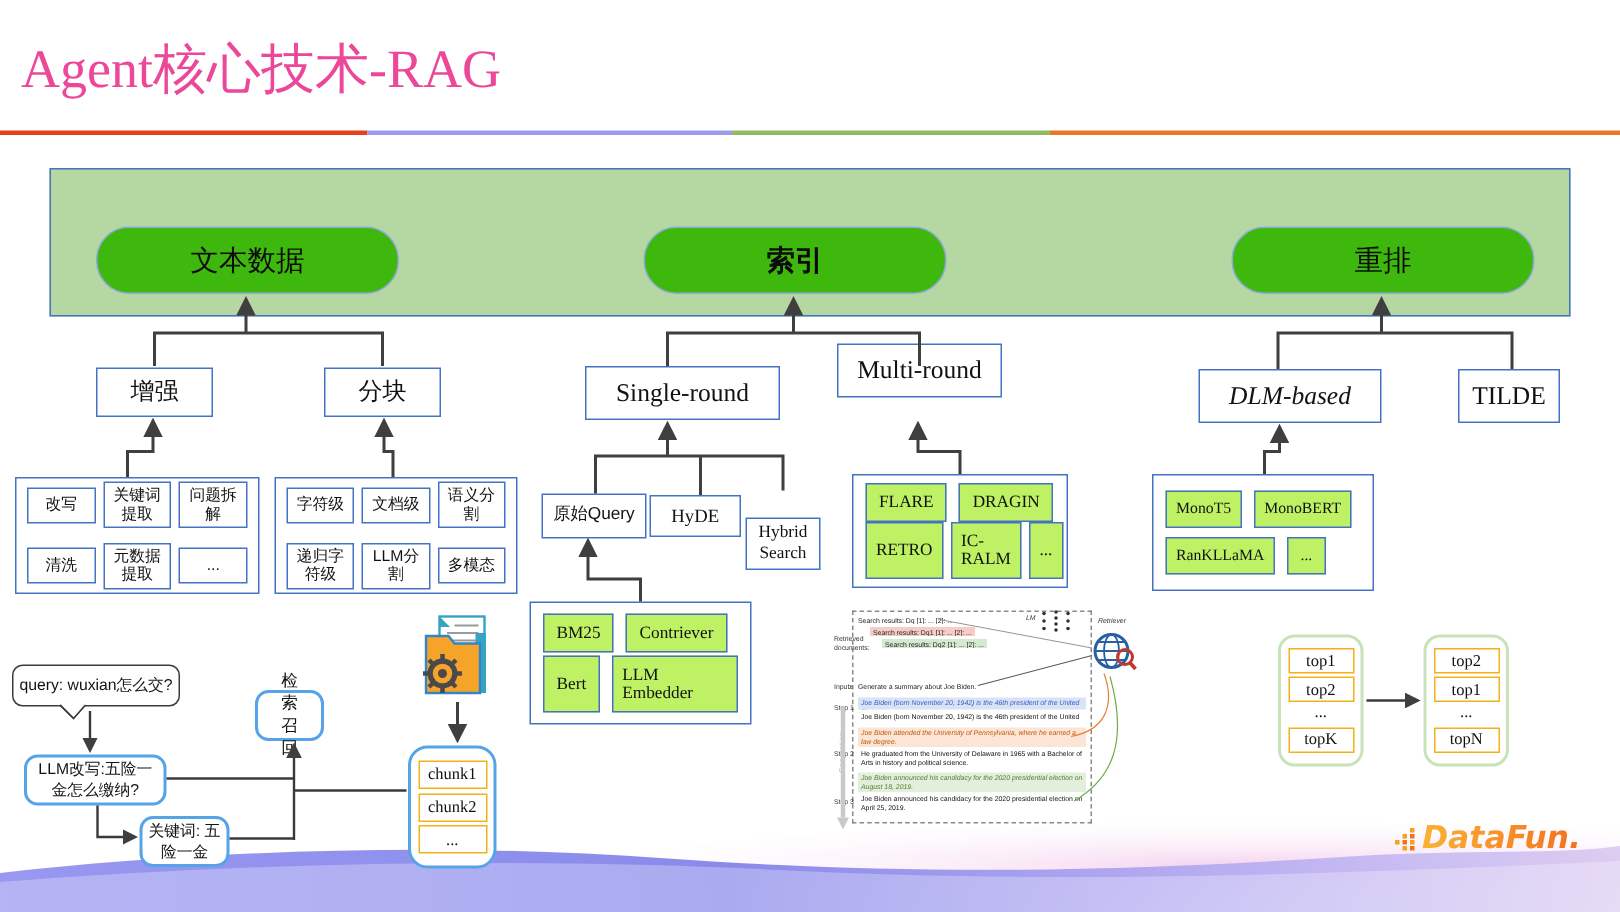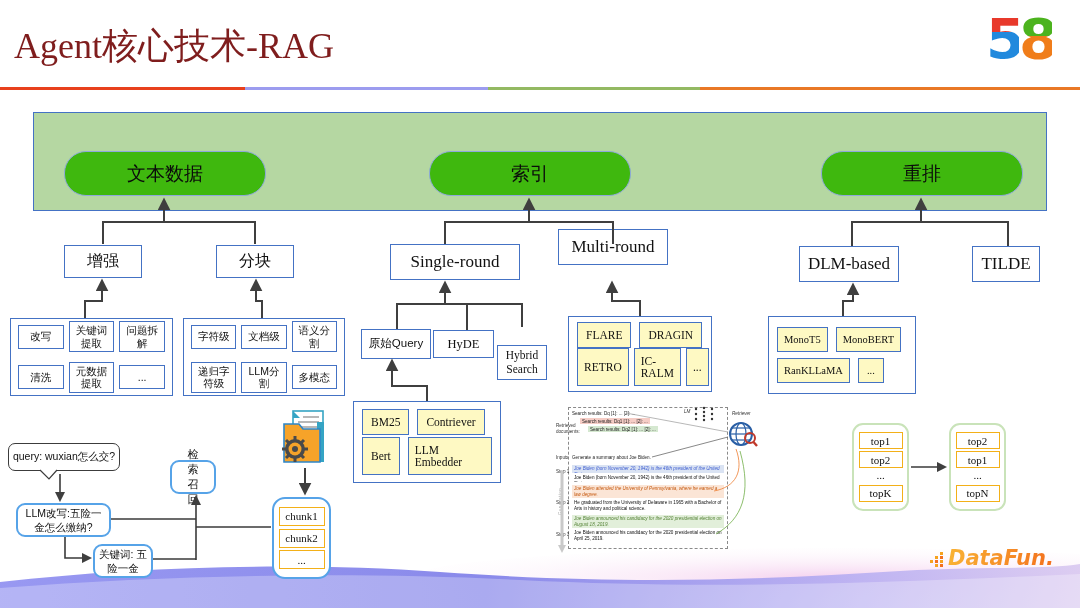--- a/index.html
+++ b/index.html
@@ -4,21 +4,21 @@
 <style>
   * { margin:0; padding:0; box-sizing:border-box; }
   html,body { background:#fff; }
   #page {
     position:relative; width:1080px; height:608px; background:#fff;
     font-family:"Liberation Sans", sans-serif; overflow:hidden; color:#111;
   }
   .abs { position:absolute; }
 
   
-  .title { left:14px; top:22px; font-family:"Liberation Serif", serif; font-size:36px; color:#7f1d1d; }
+  .title { left:14px; top:22px; font-family:"Liberation Serif", serif; font-size:36px; color:#ec4899; }
   .logo { right:28px; top:6px; font-family:"DejaVu Sans", sans-serif; font-weight:bold; font-size:56px; letter-spacing:-6px; }
   .logo span { -webkit-background-clip:text; background-clip:text; color:transparent; display:inline-block; }
   .l5 { background-image:linear-gradient(180deg,#e8392b 0%,#e8392b 40%,#2189dd 40%,#2189dd 100%); }
   .l8 { background-image:linear-gradient(180deg,#4cb31e 0%,#4cb31e 46%,#f07d1a 46%,#f07d1a 100%); }
   .divider { left:0; top:87px; width:1080px; height:3px; display:flex; }
   .divider span { height:3px; }
   .seg1 { width:245px; background:#e8401c; }
   .seg2 { width:243px; background:#9c9cef; }
   .seg3 { width:212px; background:#93b962; }
   .seg4 { width:380px; background:#e97826; }
@@ -32,21 +32,21 @@
   .b2 { background:#fff; border:1.6px solid #4472c4; display:flex; align-items:center; justify-content:center; text-align:center; }
   .cjk2 { font-size:16px; }
   .eng2 { font-family:"Liberation Serif", serif; font-size:17px; }
 
   
   .gridc { background:#fff; border:1.6px solid #4472c4; }
   .g3 { display:grid; grid-template-columns:repeat(3,1fr); gap:5px 5px; padding:0 7px; align-items:center; justify-items:stretch; }
   .cell { border:1.2px solid #4472c4; display:flex; align-items:center; justify-content:center; text-align:center; font-size:10.5px; line-height:1.2; padding:2px 1px; min-height:24px; background:#fff; }
   .rowwrap { display:flex; flex-direction:column; justify-content:space-evenly; height:100%; padding:4px 8px; }
   .frow { display:flex; gap:8px; justify-content:flex-start; }
-  .cellE { border:1.2px solid #4472c4; font-family:"Liberation Serif", serif; font-size:11.5px; padding:6px 8px; display:flex; align-items:center; justify-content:center; background:#fef9c3; }
+  .cellE { border:1.2px solid #4472c4; font-family:"Liberation Serif", serif; font-size:11.5px; padding:6px 8px; display:flex; align-items:center; justify-content:center; background:#bef264; }
   .cellE.sm { padding:6px 6px; }
 
   .b3 { background:#fff; border:1.4px solid #4472c4; display:flex; align-items:center; justify-content:center; text-align:center; line-height:1.15; }
 
   
   .bubble { border:1.3px solid #3c3c3c; border-radius:7px; background:#fff; font-size:10.5px; display:flex; align-items:center; justify-content:center; }
   .rblue { border:2px solid #56a3e8; border-radius:9px; background:#fff; font-size:10.5px; line-height:1.35; display:flex; align-items:center; justify-content:center; text-align:center; }
   .chunkbox { border:2px solid #56a3e8; border-radius:13px; background:#fff; display:flex; flex-direction:column; align-items:center; justify-content:space-evenly; padding:5px 0; }
   .ycell { border:1.5px solid #f3b018; background:#fff; font-family:"Liberation Serif", serif; font-size:11px; width:46px; height:19px; display:flex; align-items:center; justify-content:center; }
 
@@ -78,23 +78,20 @@
 
   svg.overlay { position:absolute; left:0; top:0; width:1080px; height:608px; pointer-events:none; }
   svg.wave { position:absolute; left:0; bottom:0; width:1080px; height:60px; pointer-events:none; }
 </style>
 </head>
 <body>
 
 <div id="page">
 
   <div class="abs title">Agent核心技术-RAG</div>
-  <div class="abs logo">
-    <span class="l5">5</span><span class="l8">8</span>
-  </div>
   <div class="abs divider">
     <span class="seg1"></span>
       <span class="seg2"></span>
       <span class="seg3"></span>
       <span class="seg4"></span>
   </div>
 
   <svg class="wave" viewBox="0 0 1080 60" preserveAspectRatio="none">
     <defs>
       <linearGradient id="waveg" x1="0" y1="0" x2="1" y2="0">
@@ -108,29 +105,29 @@
           <stop offset="1" stop-color="#ffffff" stop-opacity="0"></stop>
       </radialGradient>
     </defs>
     <ellipse cx="830" cy="30" rx="420" ry="30" fill="url(#pinkg)"></ellipse>
     <path d="M0,34 C140,18 300,14 440,24 C620,37 760,32 900,23 C980,18 1040,22 1080,16 L1080,60 L0,60 Z" fill="url(#waveg)" opacity="0.9"></path>
     <path d="M0,40 C180,26 360,24 520,32 C700,41 860,36 1080,26 L1080,60 L0,60 Z" fill="#ffffff" opacity="0.28"></path>
   </svg>
 
   <div class="abs ragbox">
     <div class="pill" style="left:30px;">文本数据</div>
-    <div class="pill" style="left:395px;">索引</div>
+    <div class="pill" style="left:395px;font-weight:bold;">索引</div>
     <div class="pill" style="left:787px;">重排</div>
   </div>
 
   <div class="abs b2 cjk2" style="left:64px;top:245px;width:78px;height:33px;">增强</div>
   <div class="abs b2 cjk2" style="left:216px;top:245px;width:78px;height:33px;">分块</div>
   <div class="abs b2 eng2" style="left:390px;top:244px;width:130px;height:36px;">Single-round</div>
   <div class="abs b2 eng2" style="left:558px;top:229px;width:110px;height:36px;">Multi-round</div>
-  <div class="abs b2 eng2" style="left:799px;top:246px;width:100px;height:36px;">DLM-based</div>
+  <div class="abs b2 eng2" style="left:799px;top:246px;width:122px;height:36px;font-style:italic;">DLM-based</div>
   <div class="abs b2 eng2" style="left:972px;top:246px;width:68px;height:36px;">TILDE</div>
 
   <div class="abs gridc g3" style="left:10px;top:318px;width:163px;height:78px;">
     <div class="cell">改写</div>
     <div class="cell">关键词提取</div>
     <div class="cell">问题拆解</div>
     <div class="cell">清洗</div>
     <div class="cell">元数据提取</div>
     <div class="cell">...</div>
   </div>

